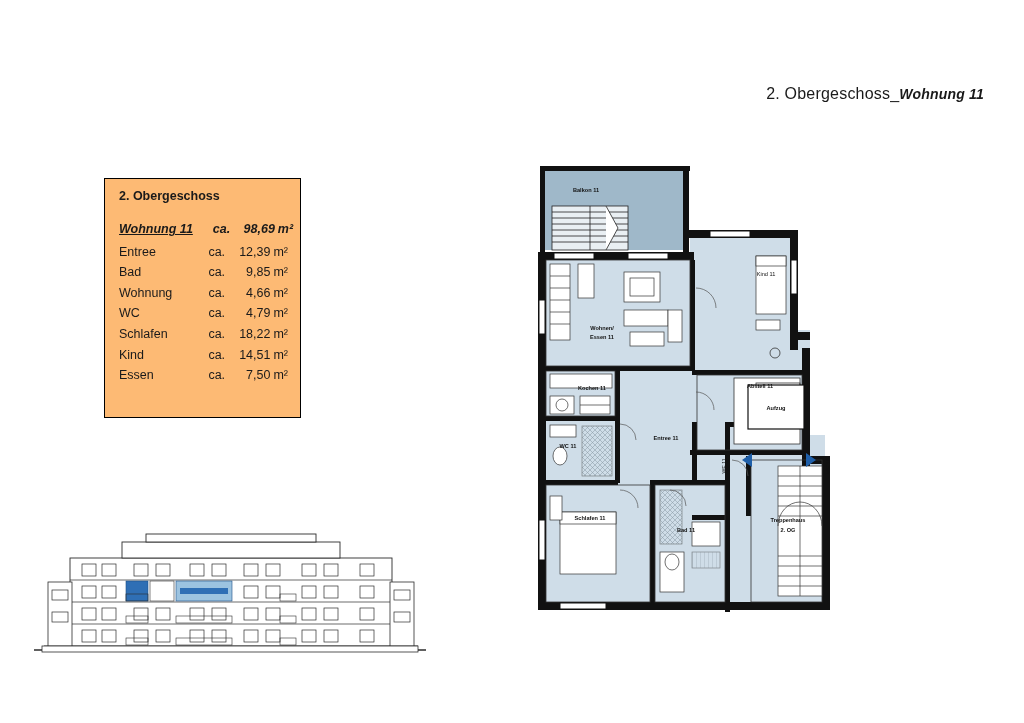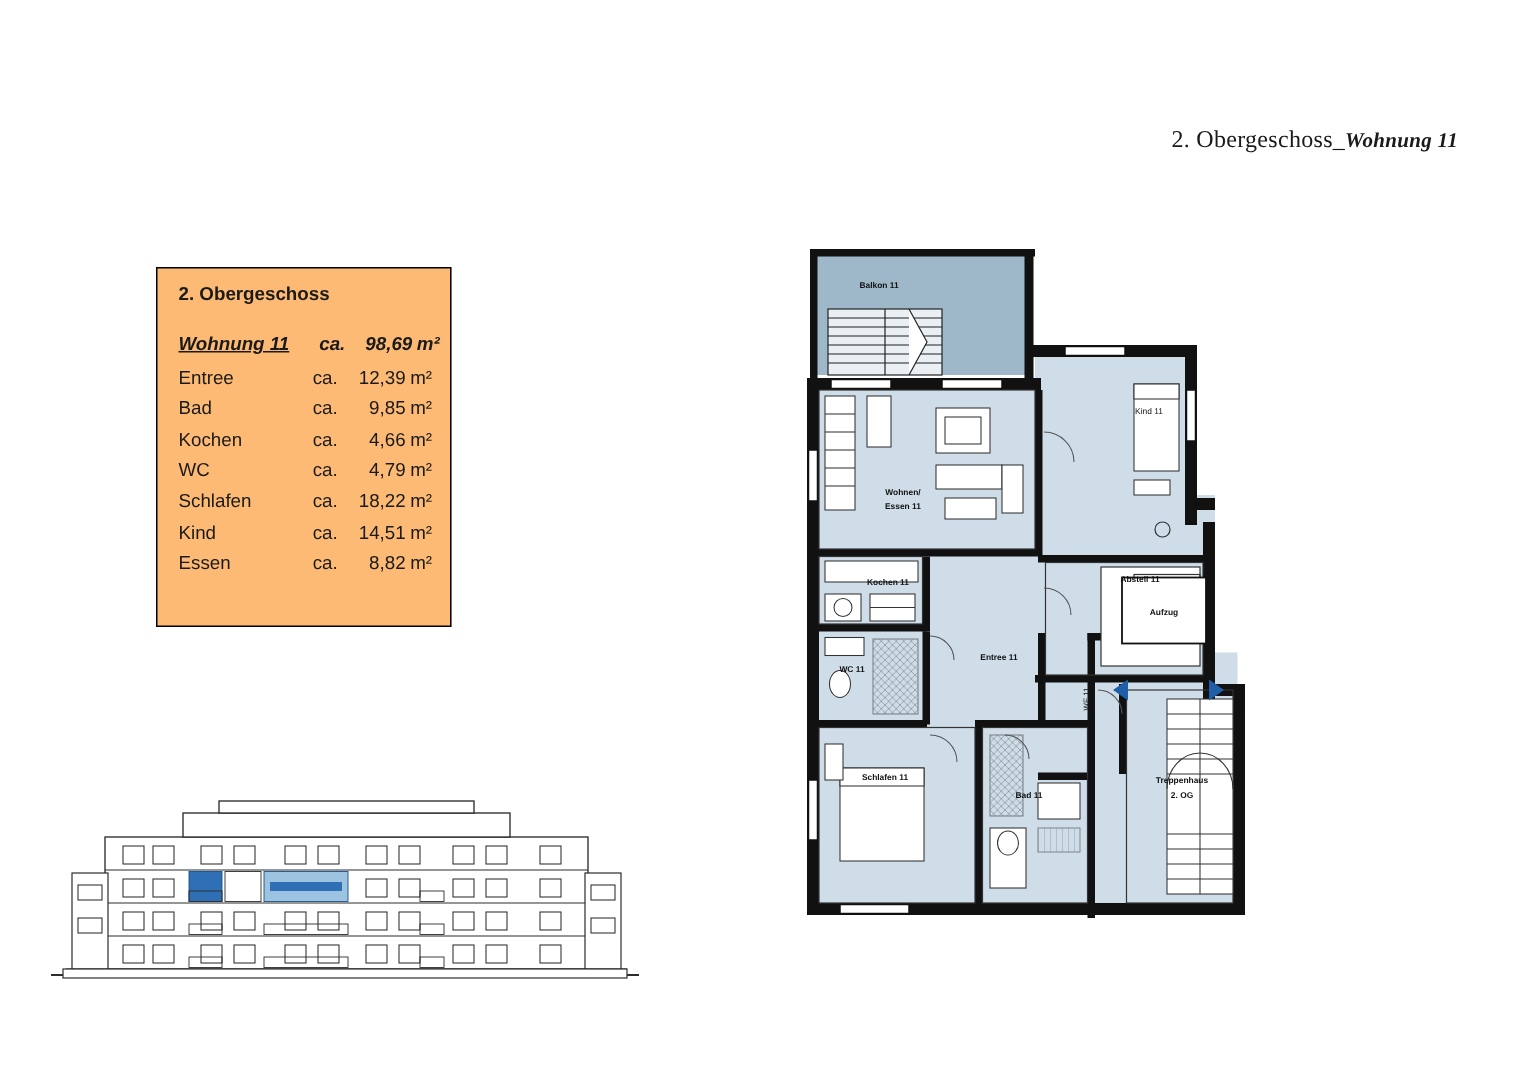--- a/index.html
+++ b/index.html
@@ -12,24 +12,23 @@
     height: 723px;
     position: relative;
     font-family: "Liberation Sans", sans-serif;
     color: #1a1a1a;
     overflow: hidden;
   }
 
   
   #page-title {
     position: absolute;
-    right: 52px;
+    right: 40px;
     top: 85px;
     white-space: nowrap;
-    font-family: Liberation Serif, serif;
   }
   #page-title .t-main {
     font-size: 16px;
     letter-spacing: 0.2px;
   }
   #page-title .t-sub {
     font-size: 14px;
     font-style: italic;
     font-weight: bold;
     letter-spacing: 0.2px;
@@ -123,38 +122,38 @@
 
   <div class="legend-row">
     <span class="lbl">Entree</span>
     <span class="val"><span class="pre">ca.</span><span class="num">12,39</span><span class="unit">m²</span></span>
   </div>
   <div class="legend-row">
     <span class="lbl">Bad</span>
     <span class="val"><span class="pre">ca.</span><span class="num">9,85</span><span class="unit">m²</span></span>
   </div>
   <div class="legend-row">
-    <span class="lbl">Kochen</span>
+    <span class="lbl">Wohnung</span>
     <span class="val"><span class="pre">ca.</span><span class="num">4,66</span><span class="unit">m²</span></span>
   </div>
   <div class="legend-row">
     <span class="lbl">WC</span>
     <span class="val"><span class="pre">ca.</span><span class="num">4,79</span><span class="unit">m²</span></span>
   </div>
   <div class="legend-row">
     <span class="lbl">Schlafen</span>
     <span class="val"><span class="pre">ca.</span><span class="num">18,22</span><span class="unit">m²</span></span>
   </div>
   <div class="legend-row">
     <span class="lbl">Kind</span>
     <span class="val"><span class="pre">ca.</span><span class="num">14,51</span><span class="unit">m²</span></span>
   </div>
   <div class="legend-row">
     <span class="lbl">Essen</span>
-    <span class="val"><span class="pre">ca.</span><span class="num">8,82</span><span class="unit">m²</span></span>
+    <span class="val"><span class="pre">ca.</span><span class="num">7,50</span><span class="unit">m²</span></span>
   </div>
 </div>
 
 <div id="floorplan">
 <svg width="330" height="460" viewBox="0 0 330 460" xmlns="http://www.w3.org/2000/svg">
   <defs>
     <pattern id="hatch" width="5" height="5" patternUnits="userSpaceOnUse">
       <path d="M0,5 L5,0" stroke="#4a5a66" stroke-width="0.5"></path>
       <path d="M0,0 L5,5" stroke="#4a5a66" stroke-width="0.5"></path>
     </pattern>

